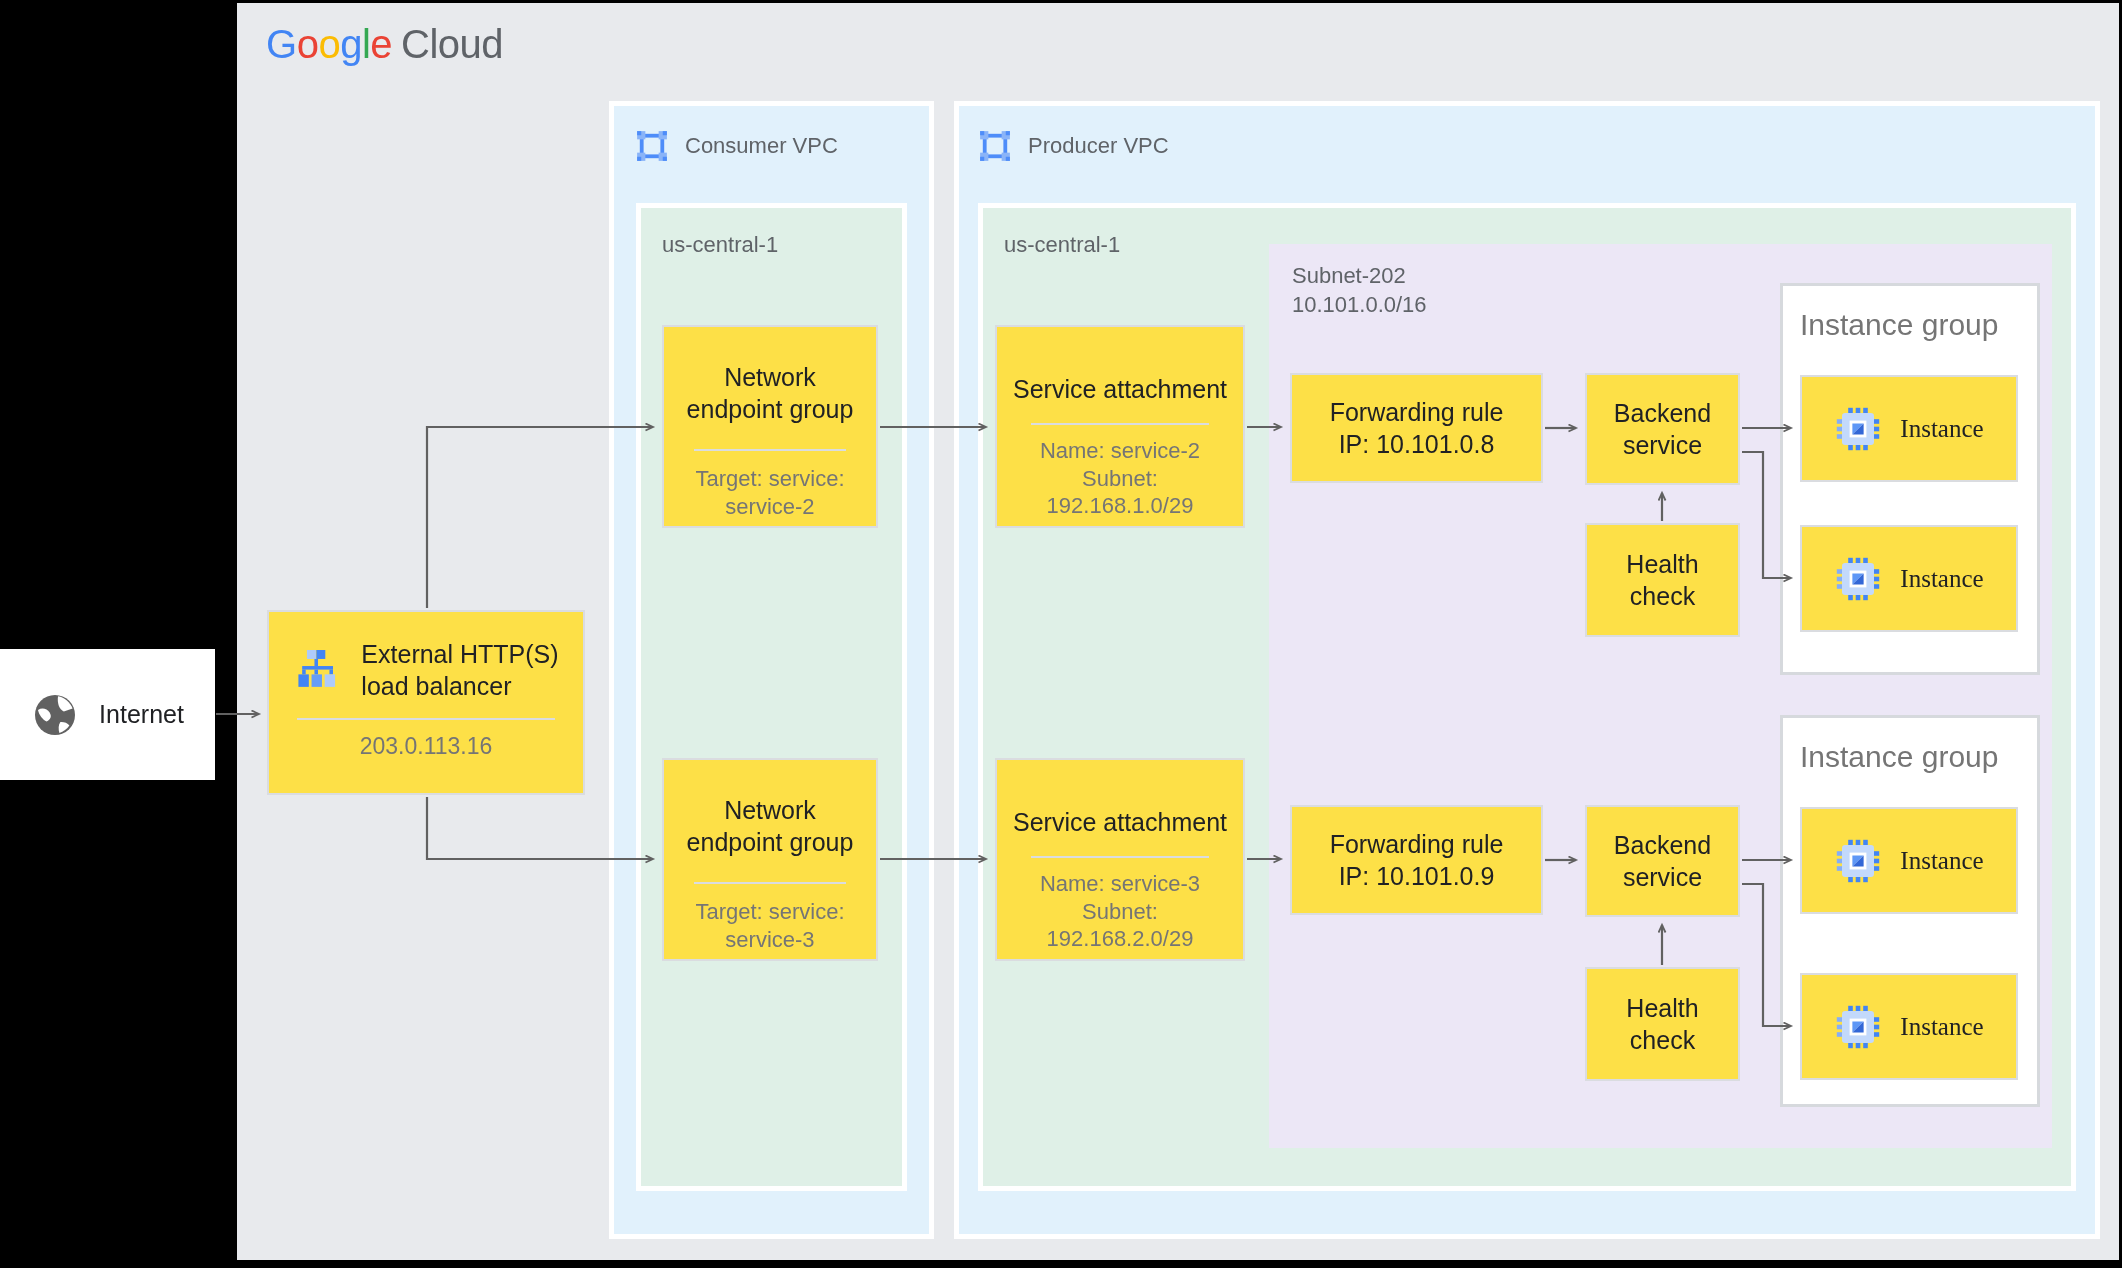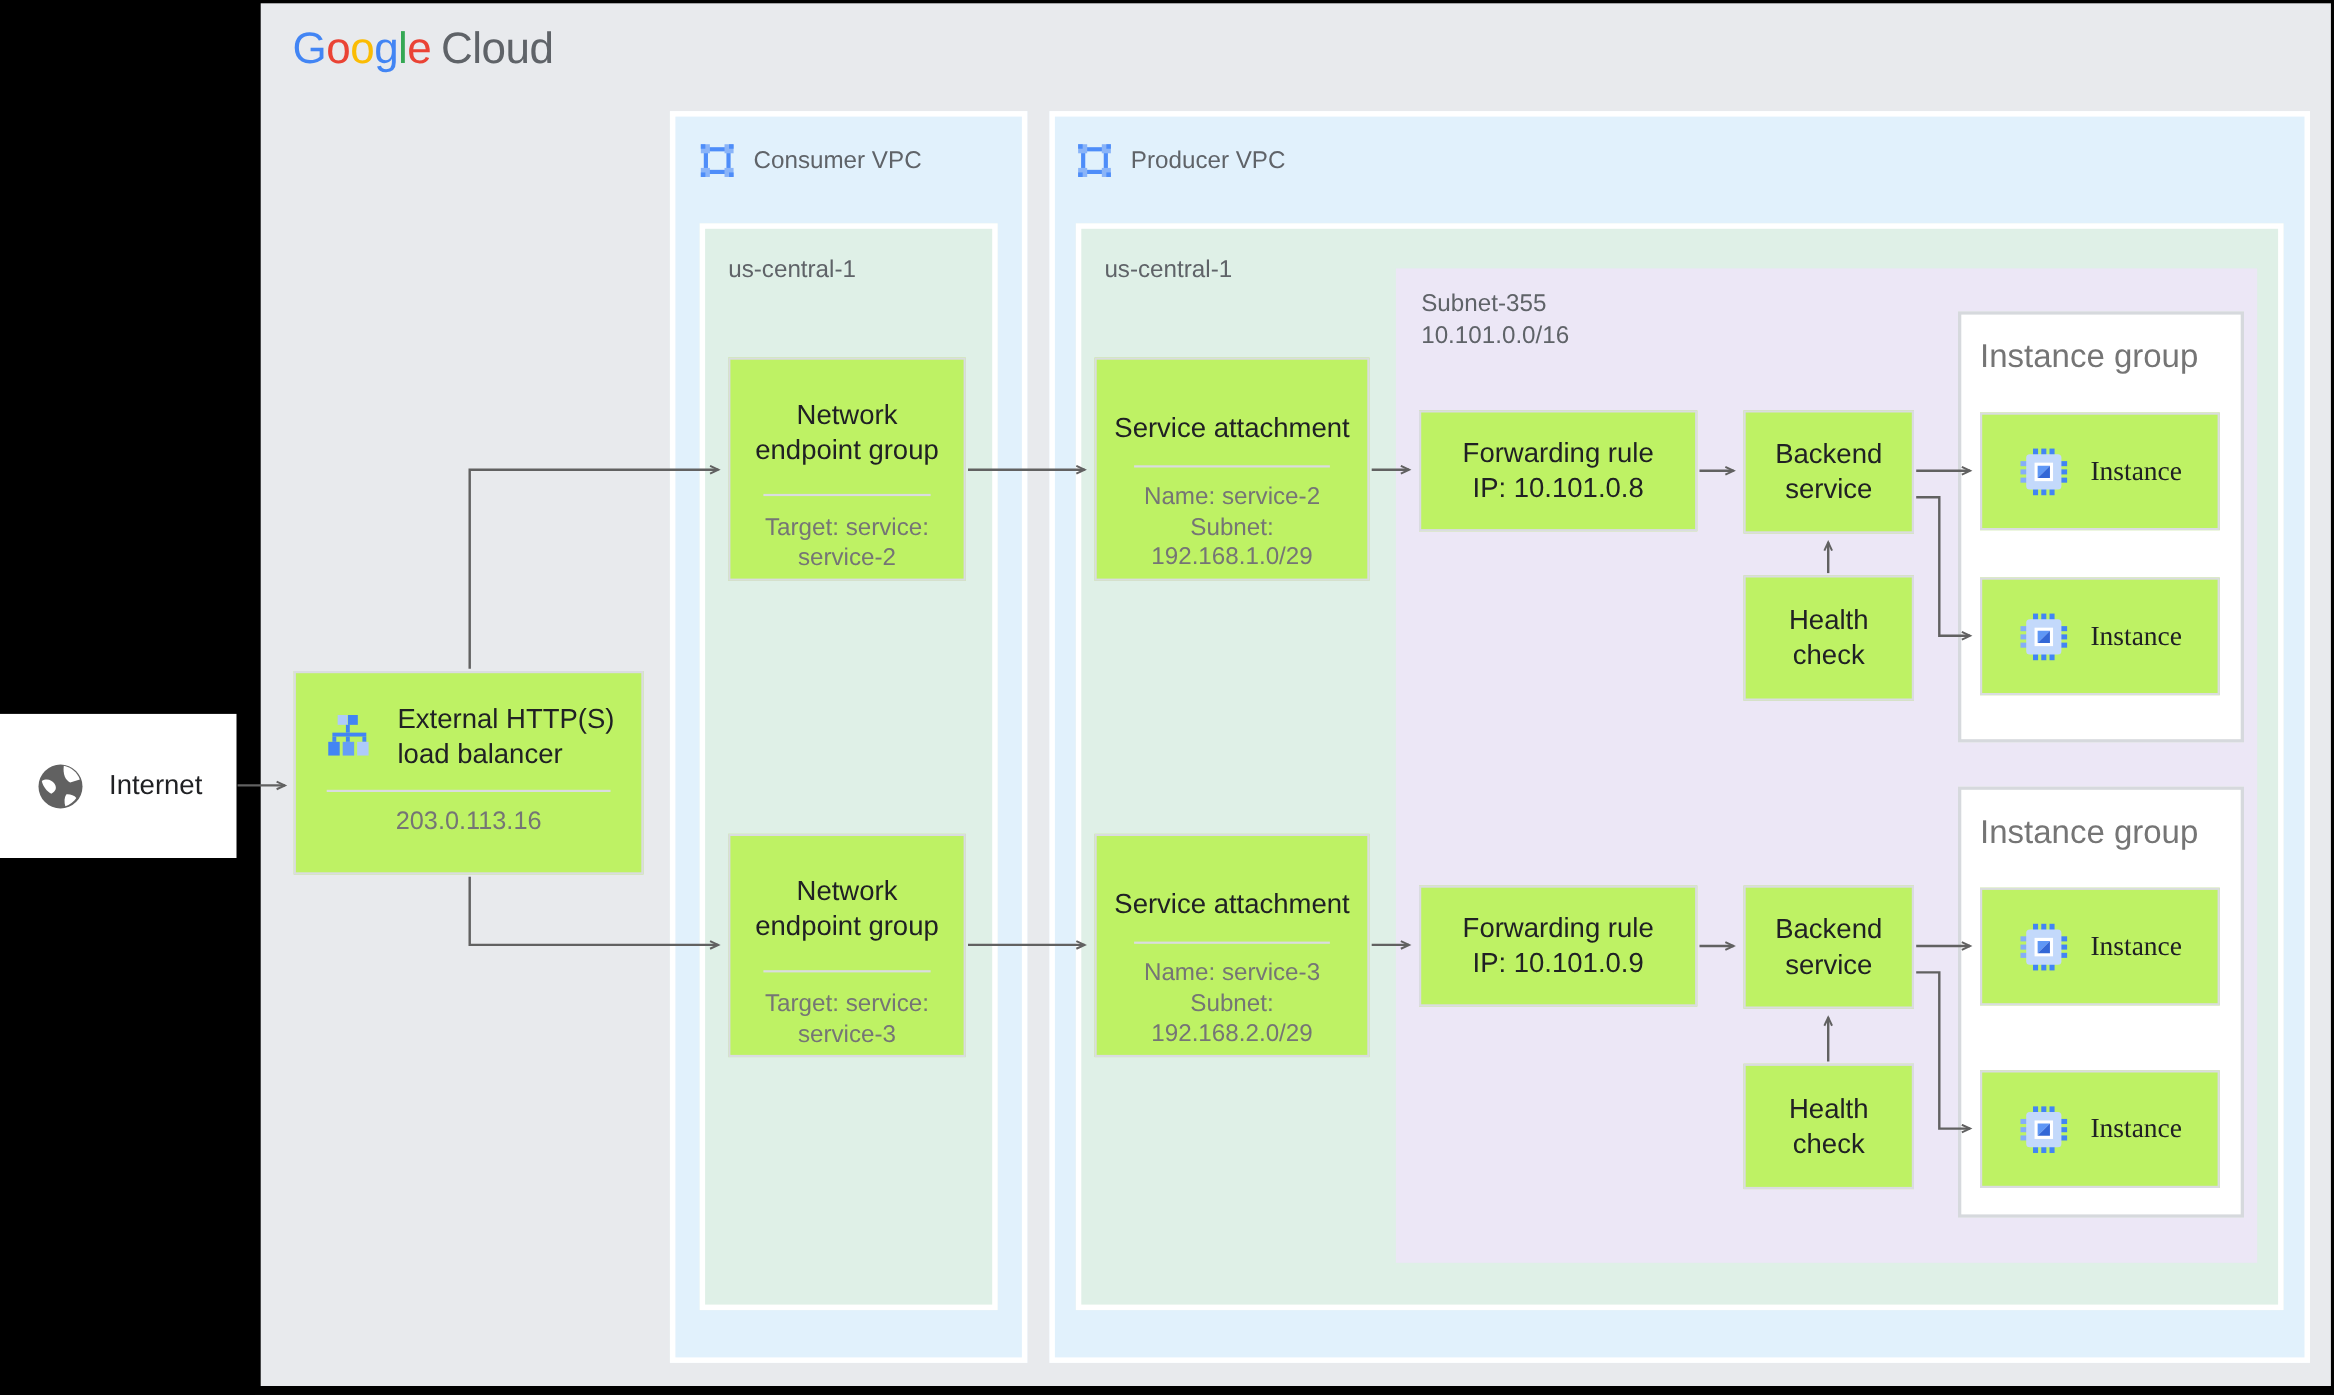--- a/index.html
+++ b/index.html
@@ -15,21 +15,21 @@
 
   
   .vpc{background:#e1f1fc;border:5px solid #ffffff;z-index:1;}
   .region{background:#dff0e7;border:5px solid #ffffff;z-index:2;}
   .subnet{background:#ece7f6;z-index:3;}
   .clabel{font-size:22px;color:#5f6368;z-index:6;line-height:1.3;}
   .vpc-head{display:flex;align-items:center;gap:14px;z-index:6;}
   .vpc-head .vlabel{font-size:22px;color:#5f6368;}
 
   
-  .node{background:#bef264;border:2px solid #dadce0;box-sizing:border-box;display:flex;
+  .node{background:#fde047;border:2px solid #dadce0;box-sizing:border-box;display:flex;
         flex-direction:column;align-items:center;text-align:center;z-index:5;}
   .node .title{font-size:25px;color:#202124;line-height:1.28;}
   .node .divider{width:72%;border-top:2px solid #dadce0;height:0;}
   .node .sub{font-size:22px;color:#757575;line-height:1.25;}
   .node.center{justify-content:center;}
   .iggroup{background:#fff;border:3px solid #d6d9dd;box-sizing:border-box;z-index:4;}
   .iglabel{font-size:30px;color:#757575;z-index:6;}
   .inst{display:flex;flex-direction:row;align-items:center;justify-content:center;gap:18px;}
   .inst .title{font-size:25px;font-family:Liberation Serif, serif;}
 
@@ -117,21 +117,21 @@
     <div class="sub"><span>Name: service-2</span><br><span>Subnet:</span><br><span>192.168.1.0/29</span></div>
   </div>
 
   <div class="abs node sa" style="left:995px;top:758px;width:250px;height:203px;">
     <div class="title">Service attachment</div>
     <div class="divider"></div>
     <div class="sub"><span>Name: service-3</span><br><span>Subnet:</span><br><span>192.168.2.0/29</span></div>
   </div>
 
   <div class="abs subnet" style="left:1269px;top:244px;width:783px;height:904px;"></div>
-  <div class="abs clabel" style="left:1292px;top:262px;"><span>Subnet-355</span><br><span>10.101.0.0/16</span></div>
+  <div class="abs clabel" style="left:1292px;top:262px;"><span>Subnet-202</span><br><span>10.101.0.0/16</span></div>
 
   <div class="abs node center" style="left:1290px;top:373px;width:253px;height:110px;">
     <div class="title"><span>Forwarding rule</span><br><span>IP: 10.101.0.8</span></div>
   </div>
   <div class="abs node center" style="left:1290px;top:805px;width:253px;height:110px;">
     <div class="title"><span>Forwarding rule</span><br><span>IP: 10.101.0.9</span></div>
   </div>
 
   <div class="abs node center" style="left:1585px;top:373px;width:155px;height:112px;">
     <div class="title"><span>Backend</span><br><span>service</span></div>

